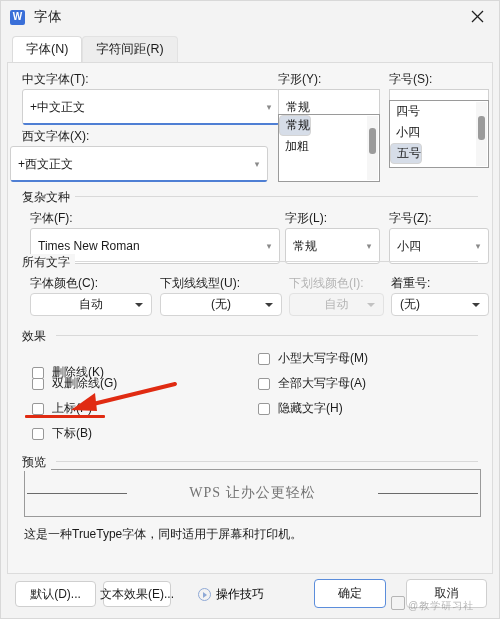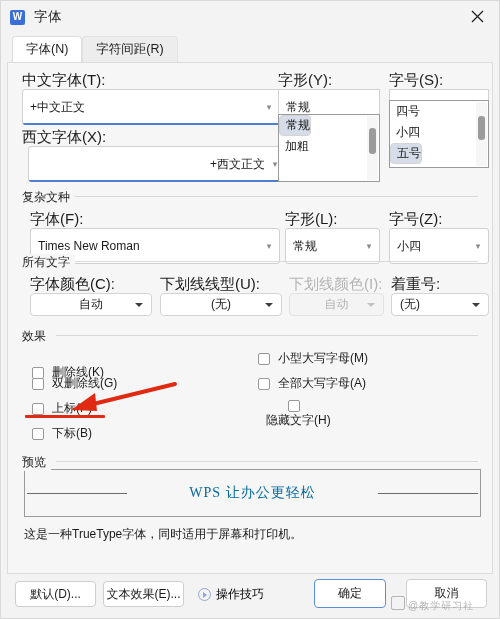--- a/index.html
+++ b/index.html
@@ -56,21 +56,21 @@
     border-top-left-radius:4px;border-top-right-radius:4px;
   }
   .tab.inactive{background:#ededed;border-color:#e2e2e2;
     border-top-left-radius:4px;border-top-right-radius:4px;}
   
   .panel{
     flex:1 1 auto;margin:0 6px 0 6px;
     background:#f6f6f6;border:1px solid #dcdcdc;border-top:1px solid #dcdcdc;
     position:relative;box-sizing:border-box;
   }
-  .lbl{font-size:15px;color:#1b1b1b;white-space:nowrap;}
+  .lbl{font-size:12px;color:#1b1b1b;white-space:nowrap;}
   .lbl.dim{color:#b4b4b4;}
   
   .combo{
     position:absolute;height:36px;background:#ffffff;
     border:1px solid #d0d0d0;border-radius:3px;box-sizing:border-box;
     display:flex;align-items:center;
     font-size:12px;color:#1b1b1b;
   }
   .combo .val{padding-left:7px;flex:1 1 auto;overflow:hidden;white-space:nowrap;}
   .combo .chev{
@@ -122,21 +122,21 @@
     box-sizing:border-box;flex:0 0 12px;
   }
   .cbrow .ctext{margin-left:8px;font-size:12px;color:#1b1b1b;white-space:nowrap;}
   
   .preview-box{
     position:absolute;background:#f6f6f6;border:1px solid #9a9a9a;box-sizing:border-box;
     display:flex;align-items:center;justify-content:center;position:absolute;
   }
   .preview-text{
     font-family:"Liberation Serif","DejaVu Serif",serif;
-    font-size:14px;color:#0369a1;letter-spacing:1px;
+    font-size:14px;color:#737373;letter-spacing:1px;
   }
   .prev-line{position:absolute;height:1px;background:#6a6a6a;top:50%;}
   .preview-note{position:absolute;font-size:12px;color:#1b1b1b;white-space:nowrap;}
   
   .footer{
     flex:0 0 44px;height:44px;position:relative;
   }
   .btn{
     position:absolute;height:26px;background:#ffffff;border:1px solid #cfcfcf;
     border-radius:4px;box-sizing:border-box;
@@ -193,21 +193,21 @@
   <div class="panel">
 
     <div class="lbl" style="position:absolute;left:14px;top:8px;">中文字体(T):</div>
     <div class="combo" style="left:14px;top:26px;width:258px;">
       <div class="val">+中文正文</div>
       <div class="chev">▾</div>
       <div class="accent"></div>
     </div>
 
     <div class="lbl" style="position:absolute;left:14px;top:65px;">西文字体(X):</div>
-    <div class="combo" style="left:20px;top:83px;width:258px;text-align:right;">
+    <div class="combo" style="left:2px;top:83px;width:258px;">
       <div class="val">+西文正文</div>
       <div class="chev">▾</div>
       <div class="accent"></div>
     </div>
 
     <div class="lbl" style="position:absolute;left:270px;top:8px;">字形(Y):</div>
     <div class="combo" style="left:270px;top:26px;width:102px;border-radius:0;">
       <div class="val">常规</div>
     </div>
     <div class="listbox" style="left:270px;top:51px;width:102px;height:68px;">
@@ -301,21 +301,21 @@
     </div>
 
     <div class="cbrow" style="left:250px;top:287px;">
       <span class="cbox"></span>
       <span class="ctext">小型大写字母(M)</span>
     </div>
     <div class="cbrow" style="left:250px;top:312px;">
       <span class="cbox"></span>
       <span class="ctext">全部大写字母(A)</span>
     </div>
-    <div class="cbrow" style="left:250px;top:337px;flex-direction:column;">
+    <div class="cbrow" style="left:250px;top:337px;">
       <span class="cbox"></span>
       <span class="ctext">隐藏文字(H)</span>
     </div>
 
     <div class="group-title" style="left:14px;top:391px;">预览</div>
     <div class="group-line" style="left:48px;right:14px;top:398px;"></div>
 
     <div class="preview-box" style="left:16px;top:406px;width:457px;height:48px;">
       <div class="prev-line" style="left:2px;width:100px;"></div>
       <div class="preview-text">WPS 让办公更轻松</div>
@@ -326,21 +326,21 @@
     <svg class="anno" style="left:55px;top:318px;width:115px;height:35px;" viewBox="0 0 115 35">
       <line x1="112" y1="3" x2="22" y2="25" stroke="#e02b12" stroke-width="4" stroke-linecap="round"></line>
       <polygon points="8,29 32,12 34,30" fill="#e02b12"></polygon>
     </svg>
     <div class="redline" style="left:17px;top:352px;width:80px;"></div>
 
   </div>
 
   <div class="footer">
     <div class="btn" style="left:14px;top:7px;width:81px;">默认(D)...</div>
-    <div class="btn" style="left:102px;top:7px;width:81px;">文本效果(E)...</div>
+    <div class="btn" style="left:102px;top:7px;width:68px;">文本效果(E)...</div>
     <div class="tiplink" style="left:197px;top:12px;">
       <span class="tipicon">
         <span class="play"></span>
       </span>
       <span>操作技巧</span>
     </div>
     <div class="btn default" style="left:313px;top:5px;width:72px;height:29px;">确定</div>
     <div class="btn" style="left:405px;top:5px;width:81px;height:29px;">取消</div>
 
     <div class="wm" style="left:390px;top:22px;">

